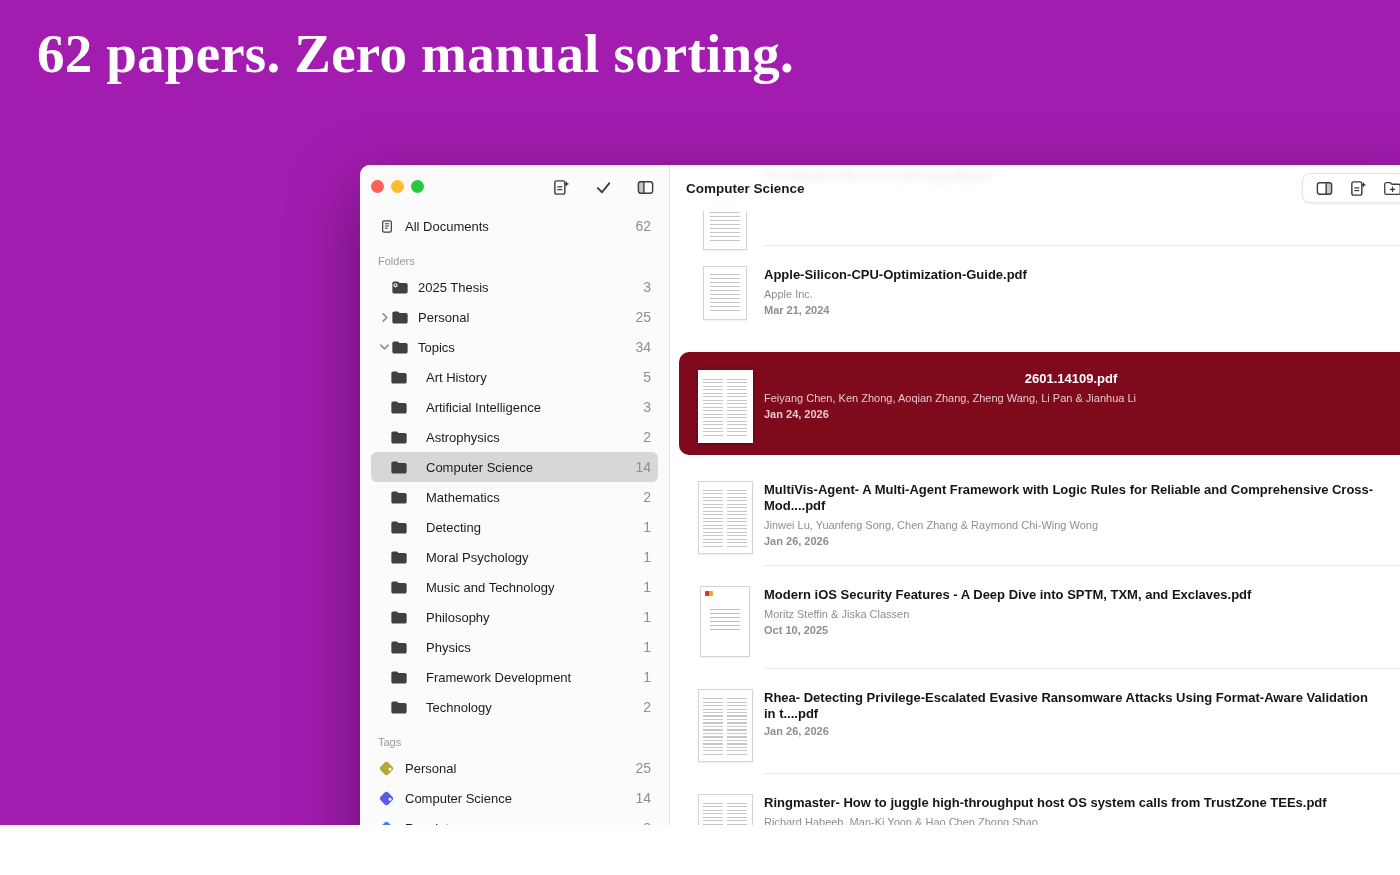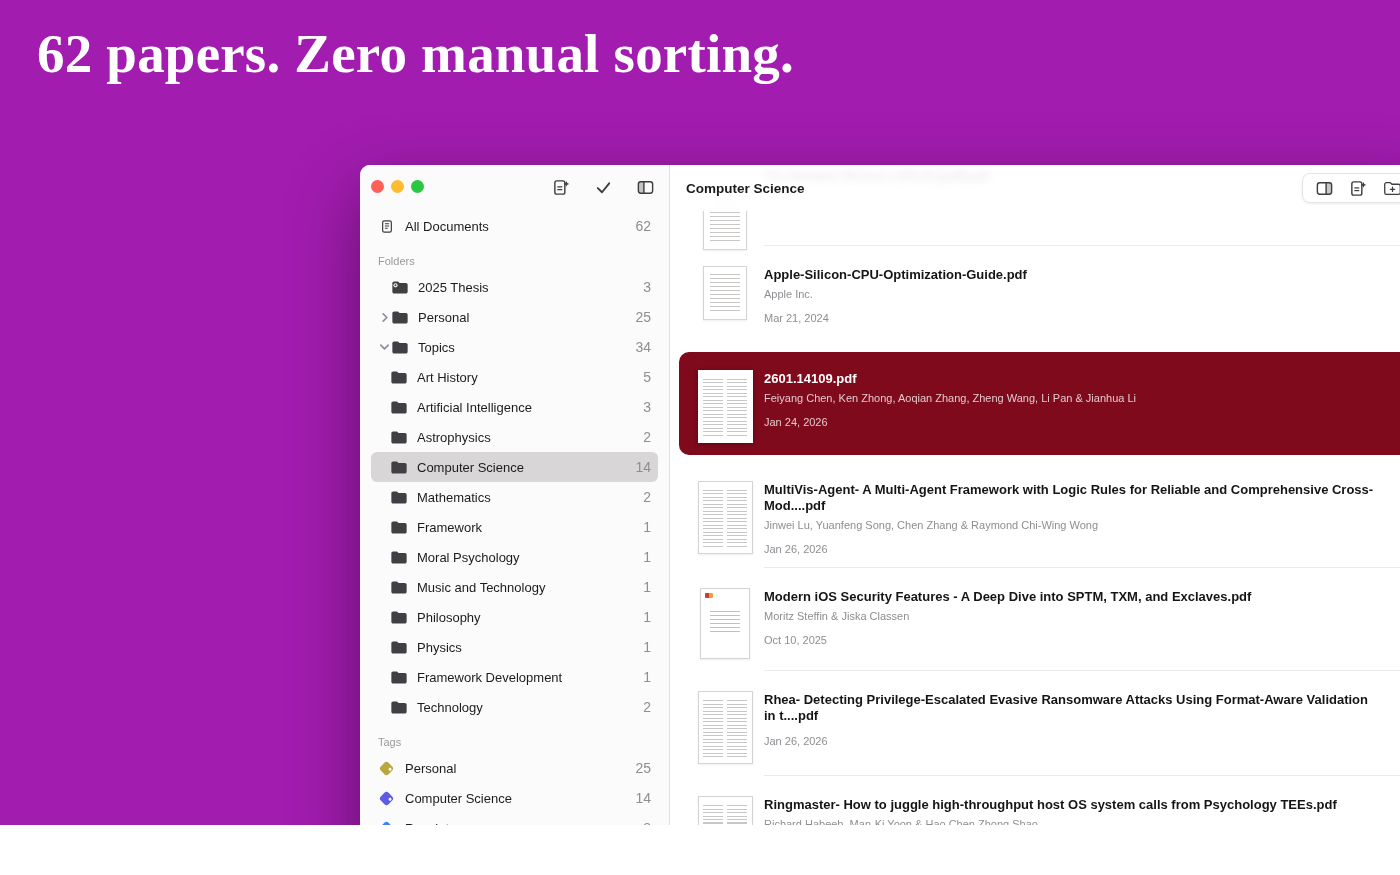--- a/index.html
+++ b/index.html
@@ -35,21 +35,21 @@
   .tool-icon { width:20px; height:20px; display:flex; align-items:center; justify-content:center; cursor:default; }
   .tool-icon svg { width:19px; height:19px; }
 
   .side-row {
     display:flex; align-items:center; height:30px; margin:0 11px; padding:0 7px;
     border-radius:6px; font-size:13px; color:#1C1C1E;
   }
   .side-row.selected { background:#D8D6D6; }
   .side-row .disclosure { flex:0 0 13px; width:13px; display:flex; align-items:center; justify-content:center; }
   .side-row .disclosure svg { width:8px; height:11px; }
-  .side-row.level-1 { padding-left:19px; }
+  .side-row.level-1 { padding-left:19px;gap:9px; }
   .row-icon { flex:0 0 20px; width:20px; margin-right:7px; display:flex; align-items:center; }
   .row-icon svg { width:18px; height:15px; }
   .row-label { flex:1; white-space:nowrap; overflow:hidden; text-overflow:ellipsis; }
   .row-count { margin-left:11px; color:#8E8E93; font-size:14px; }
 
   .section-label { margin:14px 18px 5px 18px; font-size:11px; color:#9A9A9E; }
 
   .tag-swatch { width:11px; height:11px; border-radius:3px; transform:rotate(45deg); position:relative; margin-left:3px; }
   .tag-swatch::after {
     content:""; position:absolute; right:1.5px; top:1.5px; width:3px; height:3px;
@@ -83,21 +83,21 @@
   .ghost-thumb { position:absolute; left:33px; top:31px; width:44px; height:38px; }
 
   .paper-row { position:relative; display:flex; padding:20px 20px 12px 16px; min-height:102px; }
   .paper-row::after { content:""; position:absolute; left:94px; right:0; bottom:0; height:1px; background:#ECEBEB; }
   .paper-row.pre-selected::after, .paper-row.selected::after, .paper-row.bottom-partial::after { display:none; }
 
   .paper-row.selected {
     margin:4px 0 6px 9px; padding:18px 20px 12px 7px;
     border-radius:10px; min-height:98px;
   }
-  .paper-row.selected .p-title { color:#ffffff; }
+  .paper-row.selected .p-title { color:#ffffff;text-align:center; }
   .paper-row.selected .p-authors, .paper-row.selected .p-date { color:rgba(255,255,255,0.78); }
   .paper-row.selected .thumb { border-color:rgba(255,255,255,0.55); box-shadow:0 1px 4px rgba(0,0,0,0.35); }
 
   .paper-row.compact { min-height:92px; }
 
   .thumb-col { flex:0 0 78px; display:flex; justify-content:center; align-items:flex-start; }
   .thumb { position:relative; background:#ffffff; border:1px solid #D6D3D3; box-shadow:0 1px 2px rgba(0,0,0,0.07); overflow:hidden; }
   .thumb.doc { width:44px; height:54px; }
   .thumb.twocol { width:55px; height:73px; }
   .thumb.titlepage { width:50px; height:71px; }
@@ -117,21 +117,21 @@
     background:repeating-linear-gradient(to bottom, #C2BFBF 0 1px, transparent 1px 4px);
   }
   .thumb.titlepage::after {
     content:""; position:absolute; left:4px; top:4px; width:8px; height:5px;
     background:linear-gradient(90deg,#D23B2F 0 55%, #E6A23C 55% 100%); border-radius:1px;
   }
 
   .text-col { flex:1; min-width:0; padding-top:1px; padding-right:24px; }
   .p-title { font-size:13px; font-weight:700; color:#151517; line-height:16px; }
   .p-authors { margin-top:5px; font-size:11px; color:#8E8E93; line-height:13px; }
-  .p-date { margin-top:11px; font-size:11px; color:#8E8E93; line-height:13px; }
+  .p-date { margin-top:3px; font-size:11px; color:#8E8E93; line-height:13px;font-weight:bold; }
 </style>
 </head>
 <body>
 
 <div class="page">
 
   <h1 class="hero-headline">62 papers. Zero manual sorting.</h1>
 
   <div class="window">
 
@@ -263,21 +263,21 @@
             </span>
             <span class="row-label">Mathematics</span>
             <span class="row-count">2</span>
           </div>
           <div class="side-row level-1">
             <span class="row-icon">
               <svg viewBox="0 0 20 16">
                 <path d="M1.5 3.2 C1.5 2.1 2.4 1.2 3.5 1.2 h4.2 l1.8 1.8 h7 c1.1 0 2 .9 2 2 v7.6 c0 1.1 -.9 2 -2 2 h-13 c-1.1 0 -2 -.9 -2 -2 z" fill="#404044"></path>
               </svg>
             </span>
-            <span class="row-label">Framework</span>
+            <span class="row-label">Detecting</span>
             <span class="row-count">1</span>
           </div>
           <div class="side-row level-1">
             <span class="row-icon">
               <svg viewBox="0 0 20 16">
                 <path d="M1.5 3.2 C1.5 2.1 2.4 1.2 3.5 1.2 h4.2 l1.8 1.8 h7 c1.1 0 2 .9 2 2 v7.6 c0 1.1 -.9 2 -2 2 h-13 c-1.1 0 -2 -.9 -2 -2 z" fill="#404044"></path>
               </svg>
             </span>
             <span class="row-label">Moral Psychology</span>
             <span class="row-count">1</span>
@@ -415,21 +415,21 @@
             <div class="text-col">
               <div class="p-title">Rhea- Detecting Privilege-Escalated Evasive Ransomware Attacks Using Format-Aware Validation in t....pdf</div>
               <div class="p-date">Jan 26, 2026</div>
             </div>
           </div>
           <div class="paper-row compact">
             <div class="thumb-col">
               <div class="thumb twocol"></div>
             </div>
             <div class="text-col">
-              <div class="p-title">Ringmaster- How to juggle high-throughput host OS system calls from Psychology TEEs.pdf</div>
+              <div class="p-title">Ringmaster- How to juggle high-throughput host OS system calls from TrustZone TEEs.pdf</div>
               <div class="p-authors">Richard Habeeb, Man-Ki Yoon &amp; Hao Chen Zhong Shao</div>
               <div class="p-date">Jan 23, 2026</div>
             </div>
           </div>
         </div>
       <div class="content-header">
         <span class="content-title">Computer Science</span>
       </div>
       <div class="header-tools" id="right-toolbar">
           <span class="tool-icon">

